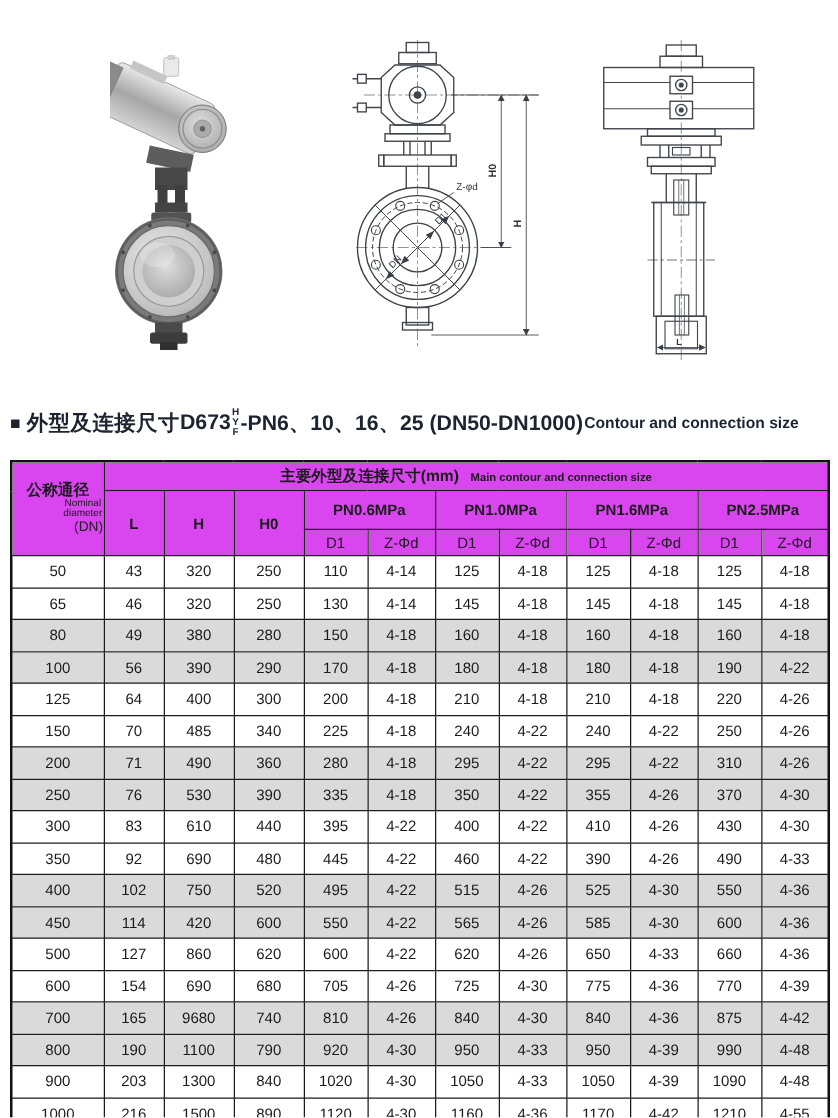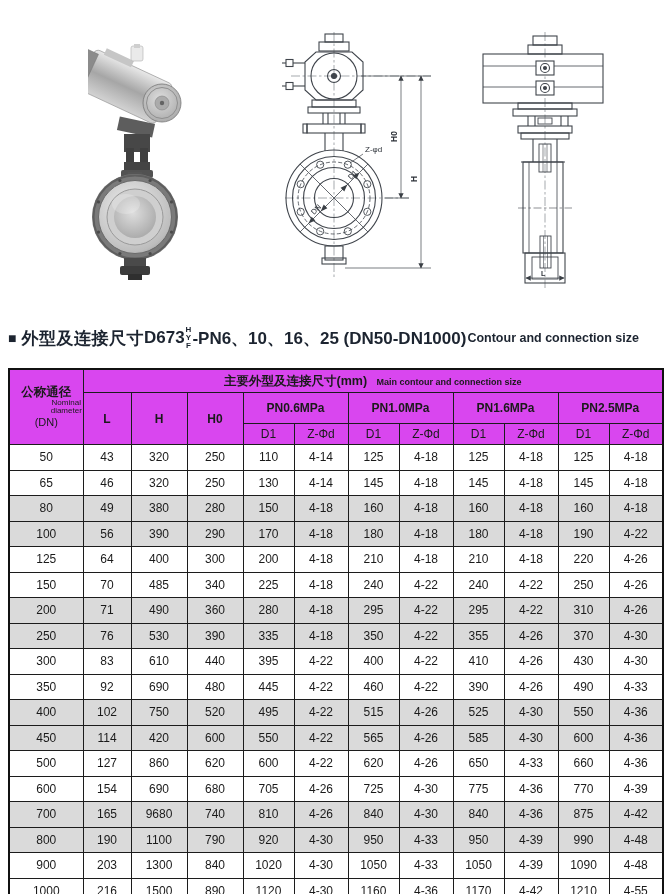--- a/index.html
+++ b/index.html
@@ -31,21 +31,21 @@
                 font-size:12px;padding:0;overflow:hidden;}
   thead td{background:#d946ef;}
   tr.hr1 td{height:22px;}
   tr.hr2 td{height:30px;}
   tr.hr3 td{height:20px;}
   tbody td{height:24.5px;background:#fff;}
   tbody tr.shade td{background:#dadada;}
   .corner{line-height:1.05;}
   .corner .c-zh{font-size:12.5px;font-weight:bold;display:block;}
   .corner .c-en{font-size:8px;display:block;margin-left:40px;}
-  .corner .c-unit{font-size:11px;display:block;margin-top:1px;}
+  .corner .c-unit{font-size:11px;display:block;margin-top:1px;text-align:right;}
   .main-h .m-zh{font-size:12.5px;font-weight:bold;}
   .main-h .m-en{font-size:9px;font-weight:bold;margin-left:6px;}
   td.dim{font-size:12.5px;font-weight:bold;}
   td.pn{font-size:12px;font-weight:bold;}
   td.sub{font-size:11.5px;}
 </style>
 </head>
 <body>
 
 <div class="page">

